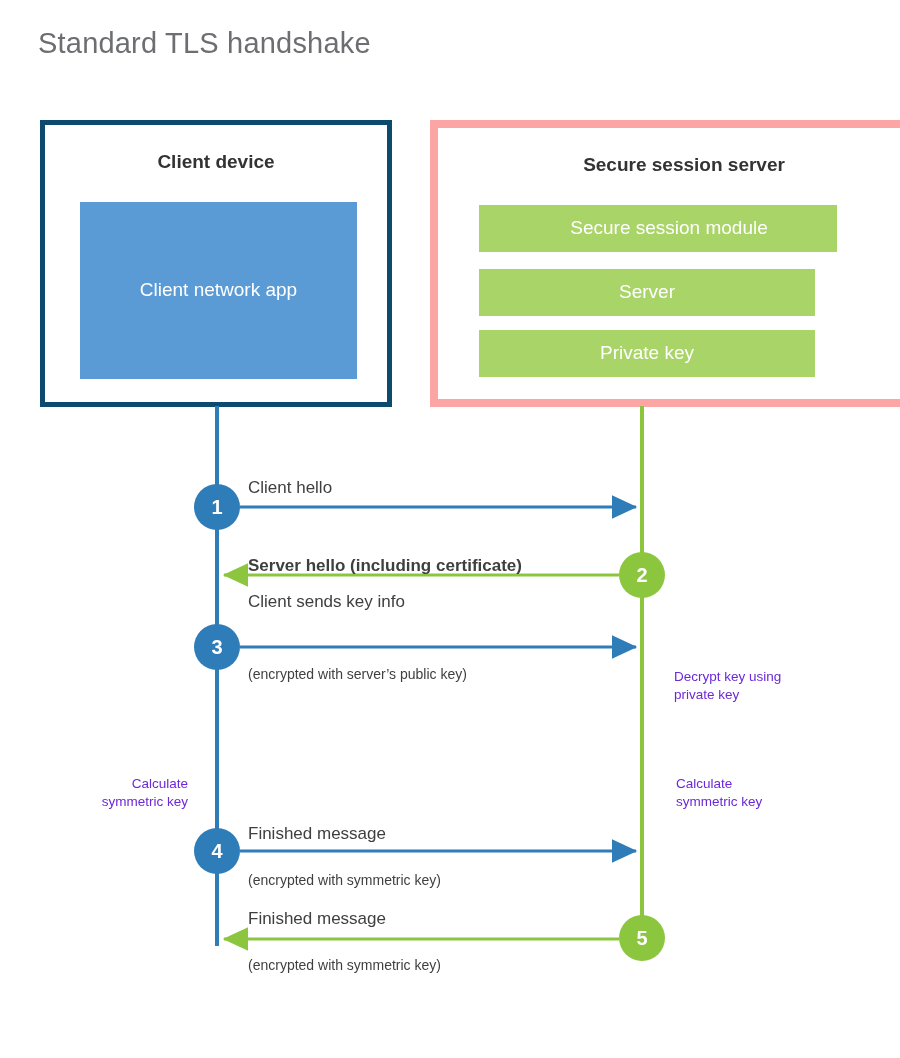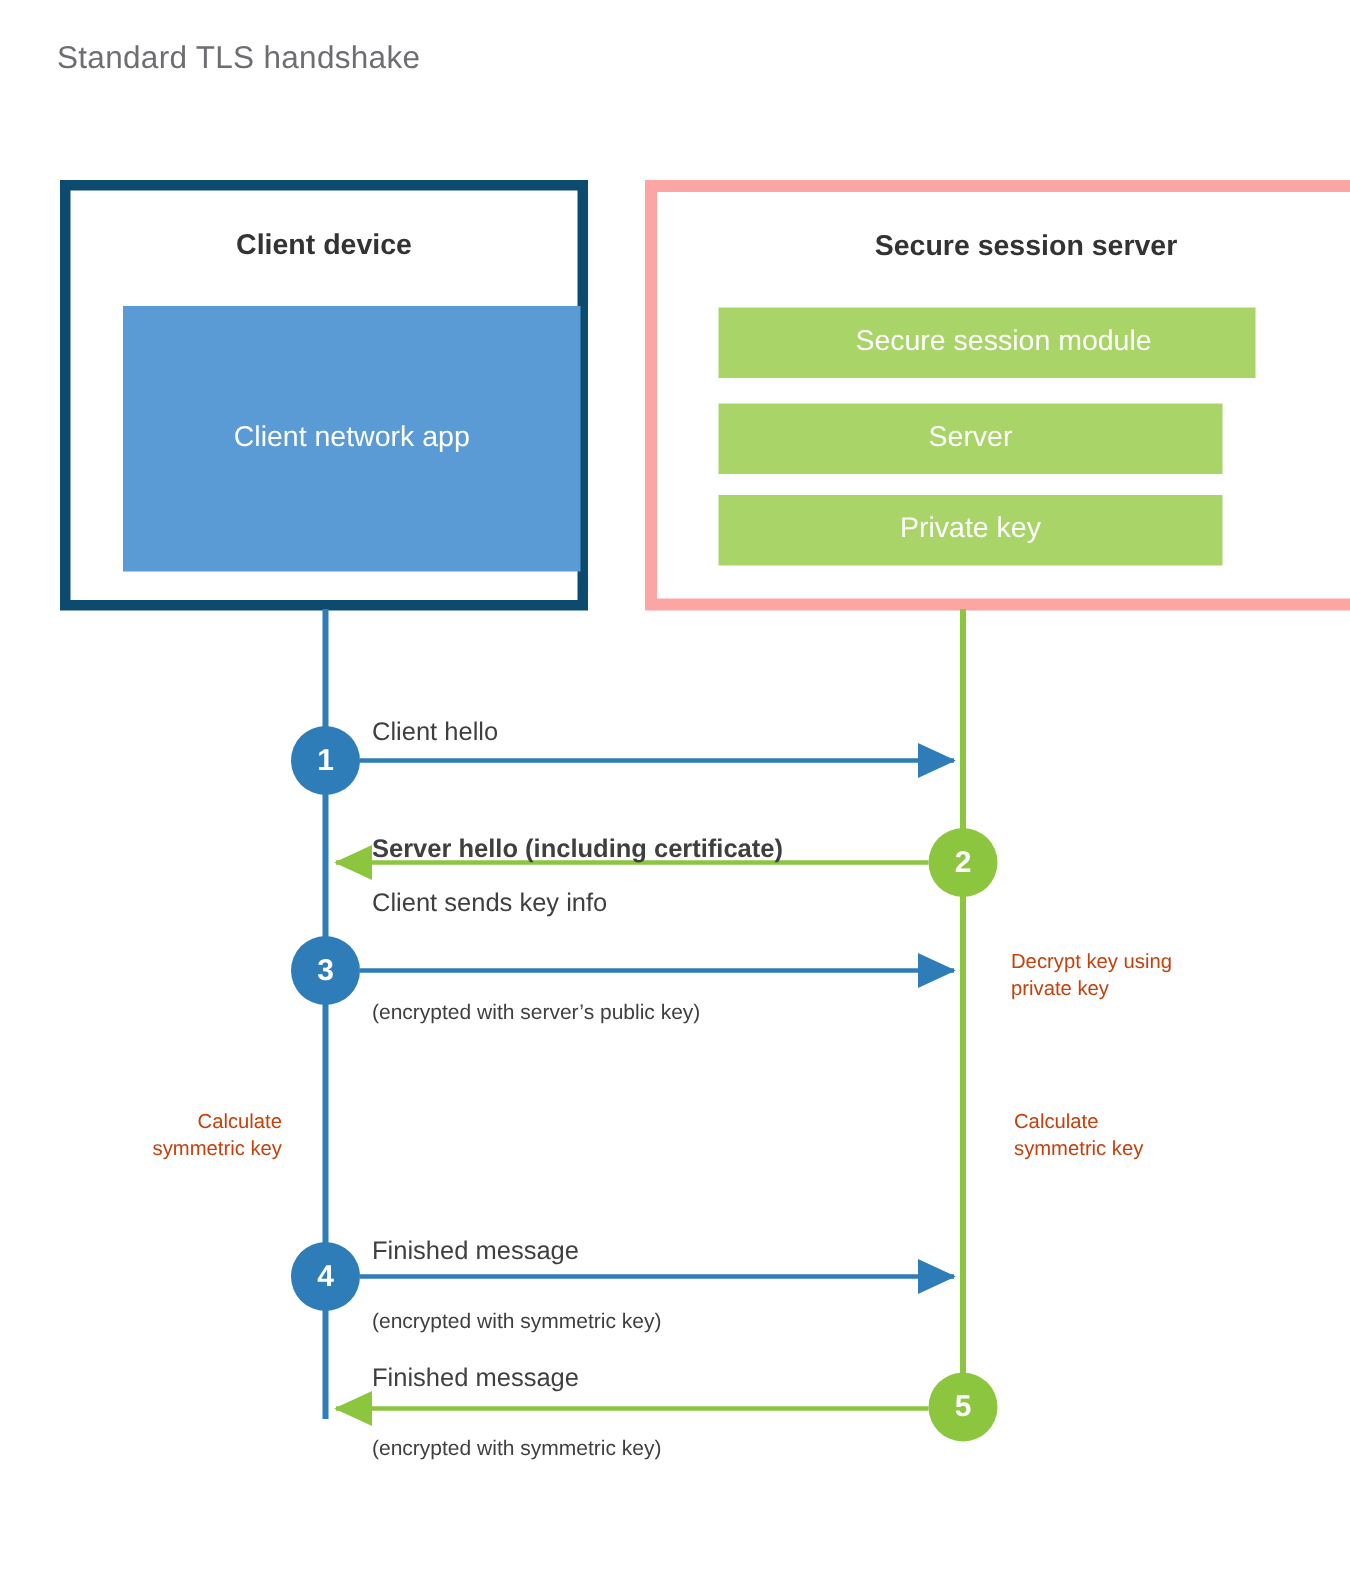--- a/index.html
+++ b/index.html
@@ -19,39 +19,39 @@
     left: 0; top: 0;
     width: 900px;
     height: 1058px;
   }
 
   
   .page-title {
     position: absolute;
     left: 38px;
     top: 27px;
-    font-size: 21px;
+    font-size: 29px;
     font-weight: 300;
     color: #6d6e71;
     letter-spacing: 0.2px;
     white-space: nowrap;
   }
 
   
   .panel {
     position: absolute;
     background: #ffffff;
     box-sizing: border-box;
   }
   .panel-client {
     left: 40px;
     top: 120px;
     width: 352px;
     height: 287px;
-    border: 7px solid #0c4a6e;
+    border: 5px solid #0c4a6e;
   }
   .panel-server {
     left: 430px;
     top: 120px;
     width: 508px;
     height: 287px;
     border: 8px solid #fca5a5;
   }
   .panel-title {
     position: absolute;
@@ -73,21 +73,21 @@
     justify-content: center;
     text-align: center;
     color: #ffffff;
     font-size: 19px;
     font-weight: 300;
     line-height: 1.28;
   }
   .client-app-block {
     left: 35px;
     top: 77px;
-    width: 305px;
+    width: 277px;
     height: 177px;
     background: #5b9bd5;
   }
   .server-block {
     left: 41px;
     width: 336px;
     height: 47px;
     background: #a9d468;
   }
   .server-block-0 { top: 77px; padding-left: 22px; }
@@ -134,23 +134,24 @@
     font-size: 14px;
     font-weight: 400;
     color: #3f3f3f;
     margin-top: 10px;
   }
 
   
   .side-note {
     position: absolute;
     font-size: 13.5px;
-    color: #c2410c;
+    color: #6d28d9;
     line-height: 1.35;
     white-space: pre-line;
+    margin-top: 36px;
   }
   .side-note-left { text-align: right; }
   .side-note-right { text-align: left; }
 </style>
 </head>
 <body>
 
 <div class="canvas">
 
   <div class="page-title">Standard TLS handshake</div>

